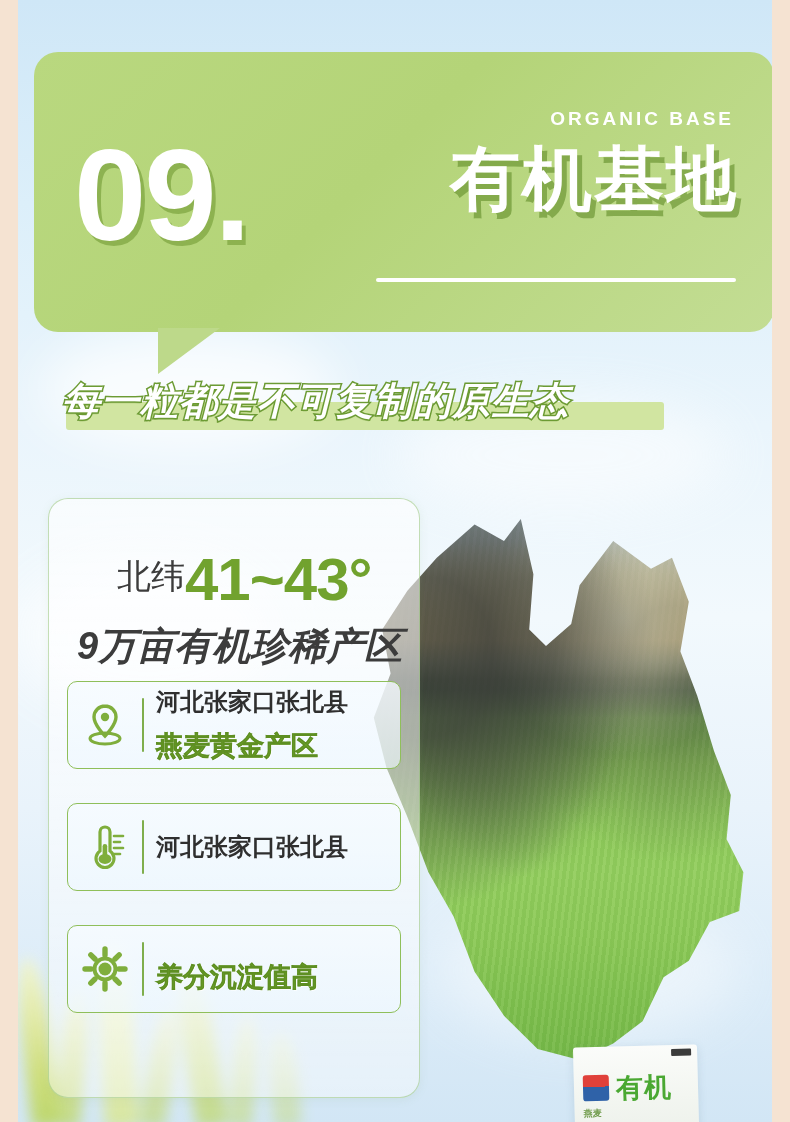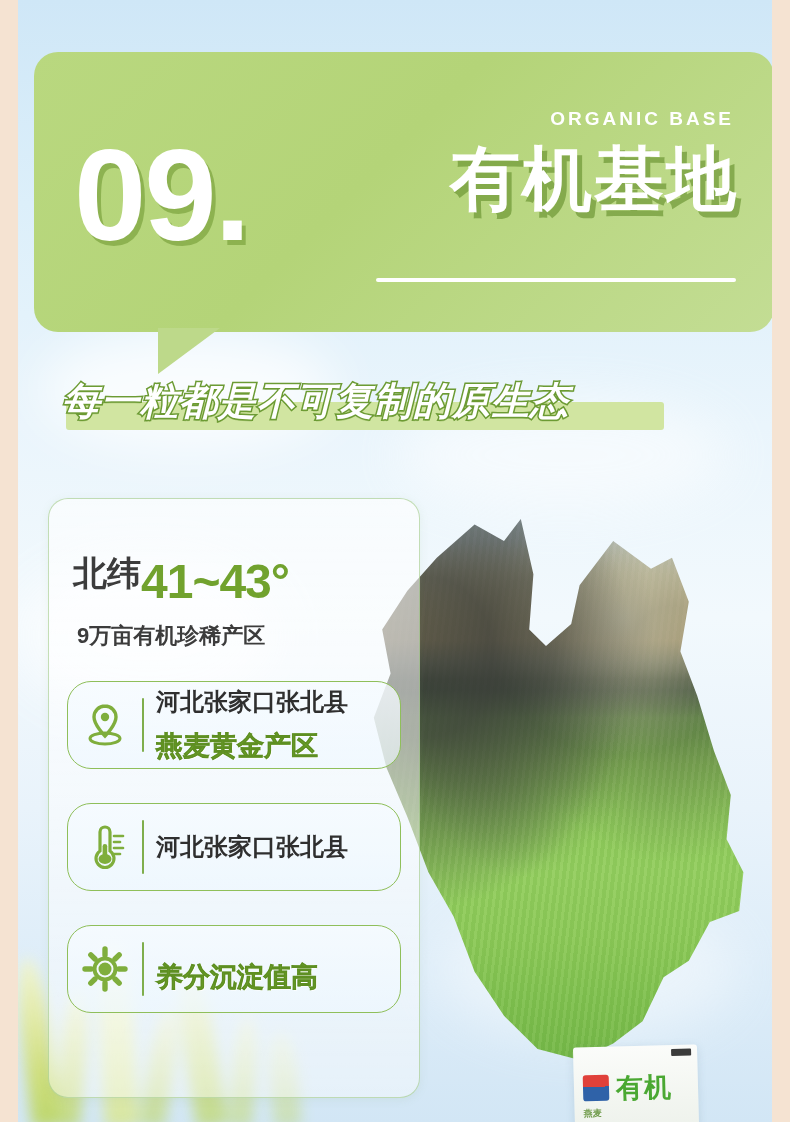--- a/index.html
+++ b/index.html
@@ -142,32 +142,32 @@
     position:absolute;left:30px;top:498px;width:370px;height:598px;
     background:linear-gradient(180deg,rgba(255,255,255,.62),rgba(255,255,255,.42));
     border:1.5px solid rgba(150,195,120,.55);
     border-radius:20px;
     box-shadow:0 2px 10px rgba(120,160,100,.10);
   }
   .lat-line{
     position:absolute;left:24px;top:52px;width:340px;
     display:flex;align-items:flex-end;
   }
-  .lat-label{font-size:34px;font-weight:700;color:#3c3c3c;letter-spacing:0;padding-bottom:8px;}
-  .lat-value{font-size:48px;font-weight:800;color:#71a22e;line-height:.95;letter-spacing:-1px;}
+  .lat-label{font-size:34px;font-weight:400;color:#3c3c3c;letter-spacing:0;padding-bottom:8px;margin-left:44px;}
+  .lat-value{font-size:60px;font-weight:800;color:#71a22e;line-height:.95;letter-spacing:-1px;}
   .lat-sub{
     position:absolute;left:28px;top:122px;
-    font-size:22px;font-weight:800;color:#3c3c3c;letter-spacing:0;
+    font-size:38px;font-weight:800;color:#3c3c3c;letter-spacing:0;font-style:italic;
   }
 
   
   .cards{position:absolute;left:18px;top:182px;width:334px;}
   .card{
     position:relative;height:86px;margin-bottom:34px;
-    border:1.5px solid #8fbf5a;border-radius:24px;
+    border:1.5px solid #8fbf5a;border-radius:10px;
     background:linear-gradient(180deg,rgba(246,251,255,.80),rgba(238,248,255,.62));
     display:flex;align-items:center;
   }
   .card .icon{
     width:74px;height:86px;display:flex;align-items:center;justify-content:center;
     flex:0 0 74px;
   }
   .card .divider{
     width:2px;height:54px;background:#7fae4c;flex:0 0 2px;border-radius:1px;
   }

